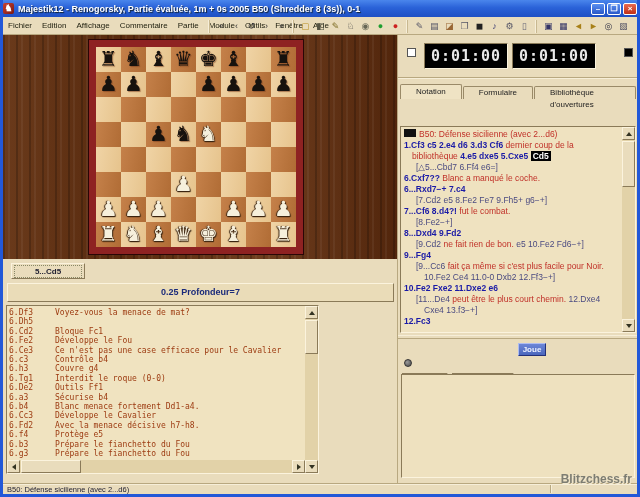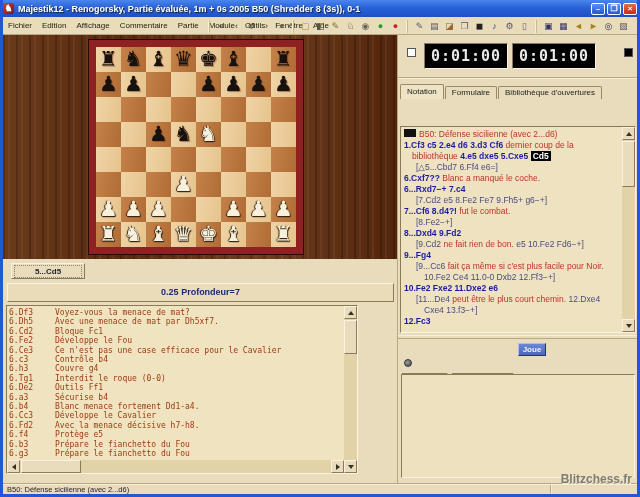--- a/index.html
+++ b/index.html
@@ -42,21 +42,21 @@
   .piece.white{color:#f6f0dc;text-shadow:1px 1px 1px #3a2410,-1px 0 1px #3a2410,0 1px 1px #3a2410;}
   .piece.black{color:#17120e;text-shadow:1px 1px 1px rgba(120,60,30,.55);}
   
   .engine-tab{position:absolute;left:8px;top:263px;width:74px;height:16px;background:#e9dcbc;
     border:1px solid;border-color:#fbf3dd #8a7a58 #8a7a58 #fbf3dd;font-size:8px;font-weight:bold;
     color:#223;line-height:14px;text-align:center;}
   .engine-tab .inner{border:1px dotted #886;margin:1px 2px;line-height:11px;}
   .evalbar{position:absolute;left:4px;top:283px;width:387px;height:19px;background:#eadcb8;
     border:1px solid;border-color:#fbf3dd #8a7a58 #8a7a58 #fbf3dd;
     font-size:9px;font-weight:bold;color:#1a2a7a;text-align:center;line-height:17px;}
-  .analysis{position:absolute;left:3px;top:305px;width:352px;height:169px;background:#f0e3c0;
+  .analysis{position:absolute;left:3px;top:305px;width:313px;height:169px;background:#f0e3c0;
     border:1px solid;border-color:#8a7a58 #fbf3dd #fbf3dd #8a7a58;overflow:hidden;}
   .arows{position:absolute;left:2px;top:2px;right:14px;bottom:13px;overflow:hidden;}
   .arow{display:flex;font-family:"DejaVu Sans Mono","Liberation Mono",monospace;
     font-size:8px;line-height:9.4px;color:#9c3a10;white-space:nowrap;}
   .amove{width:46px;flex:none;}
   
   .vscroll{position:absolute;top:0;right:0;width:13px;bottom:0;background:#e2d2a8;}
   .hscroll{position:absolute;left:0;bottom:0;right:13px;height:13px;background:#e2d2a8;}
   .sbtn{position:absolute;width:13px;height:13px;background:#e9dcbc;
     border:1px solid;border-color:#fbf3dd #8a7a58 #8a7a58 #fbf3dd;display:flex;align-items:center;justify-content:center;}
@@ -70,21 +70,21 @@
   .rightpanel{position:absolute;left:394px;top:35px;width:240px;height:448px;background:#e9dcbc;
     border-left:1px solid #b8a880;}
   .clockrow{position:absolute;left:0;top:0;width:240px;height:43px;border-bottom:1px solid #b8a880;
     box-shadow:0 1px 0 #f6eed8;}
   .clock{position:absolute;top:8px;width:84px;height:26px;background:#000;
     border:1px solid;border-color:#8a7a58 #fbf3dd #fbf3dd #8a7a58;
     color:#e8e8e8;font-family:"DejaVu Sans Mono","Liberation Mono",monospace;
     font-size:15px;font-weight:bold;text-align:center;line-height:24px;letter-spacing:1px;}
   .sidebox{position:absolute;top:13px;width:9px;height:9px;border:1px solid #555;}
   .tabsrow{position:absolute;left:2px;top:49px;height:15px;display:flex;align-items:flex-end;font-size:8px;color:#222;}
-  .tab{height:13px;line-height:12px;padding:0 6px;background:#e9dcbc;
+  .tab{height:13px;line-height:12px;padding:0 15px;background:#e9dcbc;
     border:1px solid #9a8a68;border-bottom:none;margin-right:1px;border-radius:2px 2px 0 0;}
   .tab.active{height:15px;line-height:14px;font-weight:normal;background:#efe3c4;}
   .gamehdr{position:absolute;left:2px;top:66px;width:230px;text-align:center;font-size:8.5px;color:#222;line-height:11px;}
   .gamehdr .b{font-weight:bold;}
   .gamehdr .i{font-style:italic;}
   .notation{position:absolute;left:2px;top:91px;width:236px;height:207px;background:#efe2c0;
     border:1px solid;border-color:#8a7a58 #fbf3dd #fbf3dd #8a7a58;}
   .nbody{position:absolute;left:3px;top:2px;right:15px;bottom:2px;overflow:hidden;
     font-size:8.5px;line-height:11px;color:#222;}
   .nline{padding-left:8px;text-indent:-8px;}
@@ -316,21 +316,20 @@
   </div>
   <div class="evalbar">0.25 Profondeur=7</div>
   <div class="analysis">
     <div class="arows">
         <div class="arow">
           <span class="amove">6.Df3</span>
           <span>Voyez-vous la menace de mat?</span>
         </div>
         <div class="arow">
           <span class="amove">6.Dh5</span>
-          <span>Avec une menace de mat par Dh5xf7.</span>
         </div>
         <div class="arow">
           <span class="amove">6.Cd2</span>
           <span>Bloque Fc1</span>
         </div>
         <div class="arow">
           <span class="amove">6.Fe2</span>
           <span>Développe le Fou</span>
         </div>
         <div class="arow">

